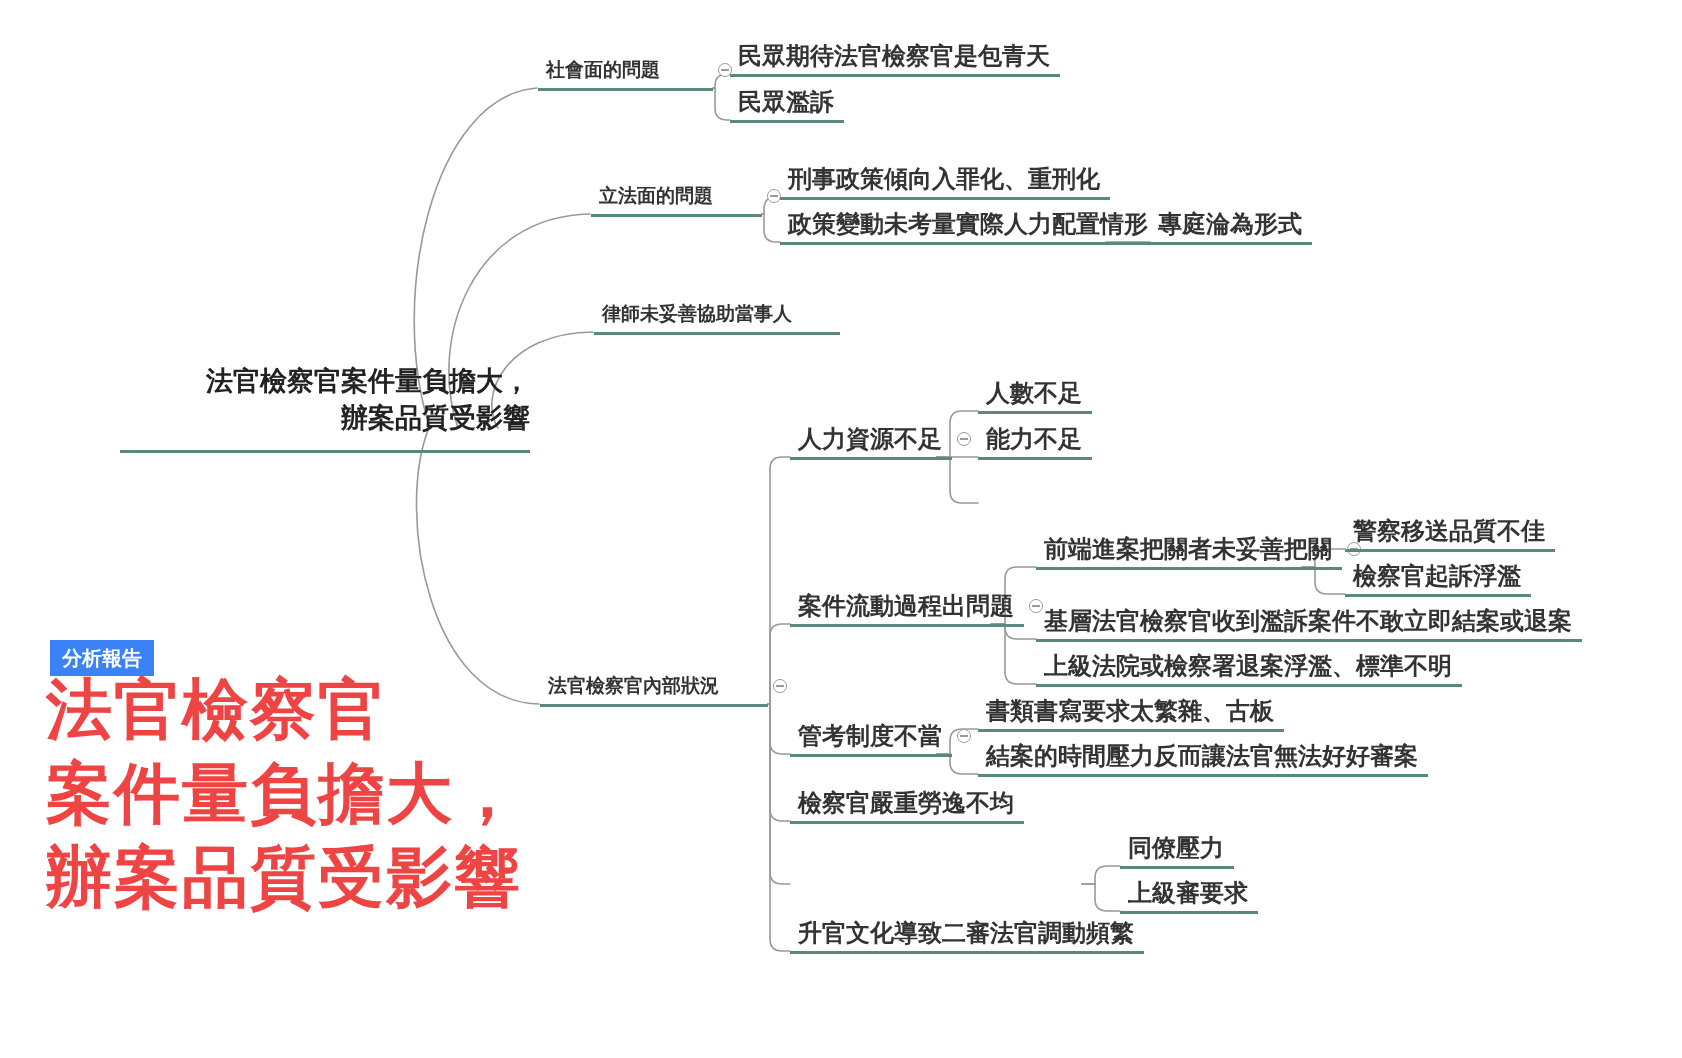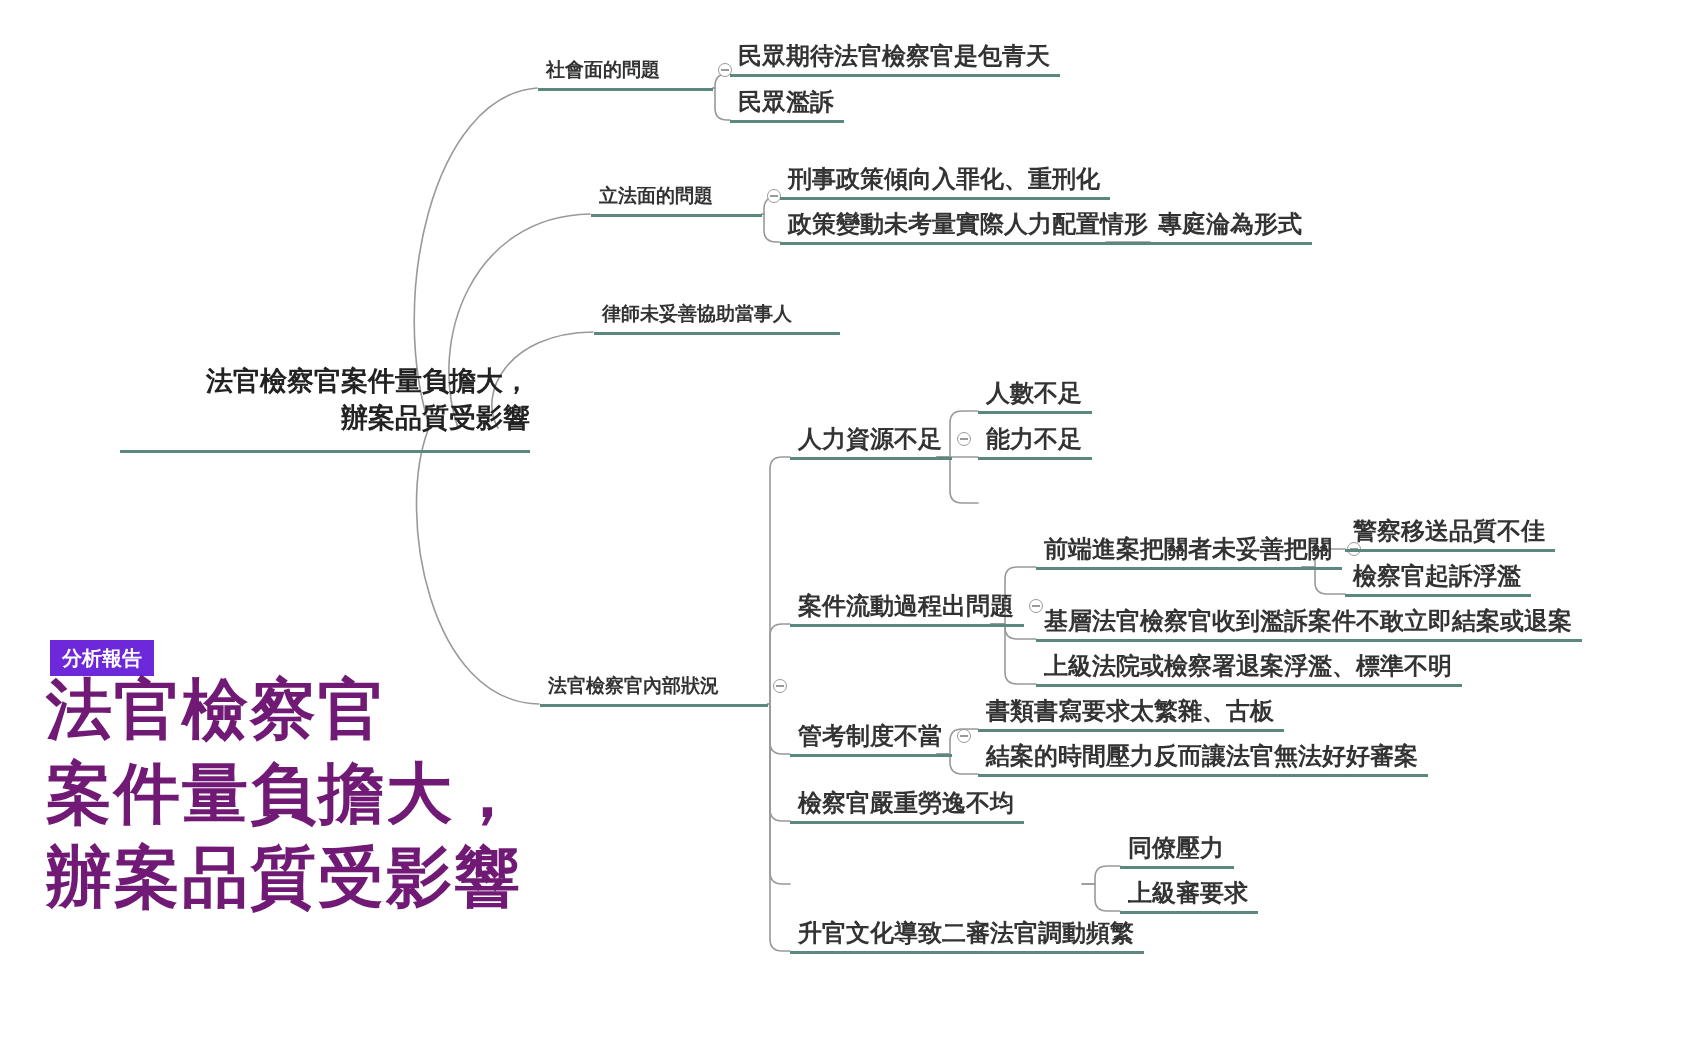--- a/index.html
+++ b/index.html
@@ -13,23 +13,23 @@
   .node.lvl1{font-size:19px;}
   .node .txt{display:inline-block;}
   .toggle{position:absolute;right:-19px;top:7px;width:12px;height:12px;
           border:1px solid #9a9a9a;border-radius:50%;background:#ffffff;}
   .toggle::after{content:"";position:absolute;left:2px;right:2px;top:5px;height:2px;background:#9a9a9a;}
 
   .root-node{position:absolute;left:120px;top:343px;width:410px;box-sizing:border-box;
              text-align:right;font-weight:700;font-size:27px;line-height:37px;color:#222222;
              padding-bottom:13px;border-bottom:3px solid #5b887e;margin-top:20px;}
 
-  .badge{position:absolute;left:50px;top:640px;background:#6d28d9;color:#ffffff;
+  .badge{position:absolute;left:50px;top:640px;background:#3b82f6;color:#ffffff;
          font-weight:700;font-size:20px;line-height:1;padding:8px 12px;}
-  .big-title{position:absolute;left:46px;top:668px;color:#701a75;
+  .big-title{position:absolute;left:46px;top:668px;color:#ef4444;
              font-family:"Liberation Serif","DejaVu Serif",serif;
              font-weight:700;font-size:66px;line-height:84px;letter-spacing:2px;}
 </style>
 </head>
 <body>
 
 <div id="canvas">
 
   <svg id="wires" width="1682" height="1058" viewBox="0 0 1682 1058">
     <g fill="none" stroke="#999999" stroke-width="1.6" stroke-linecap="round">

